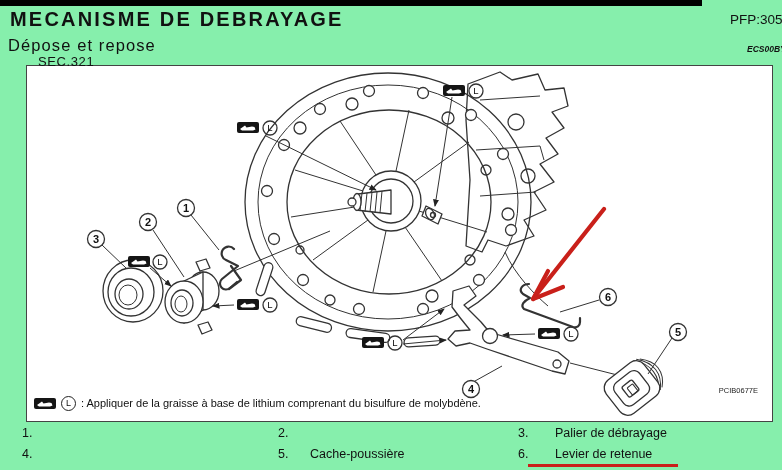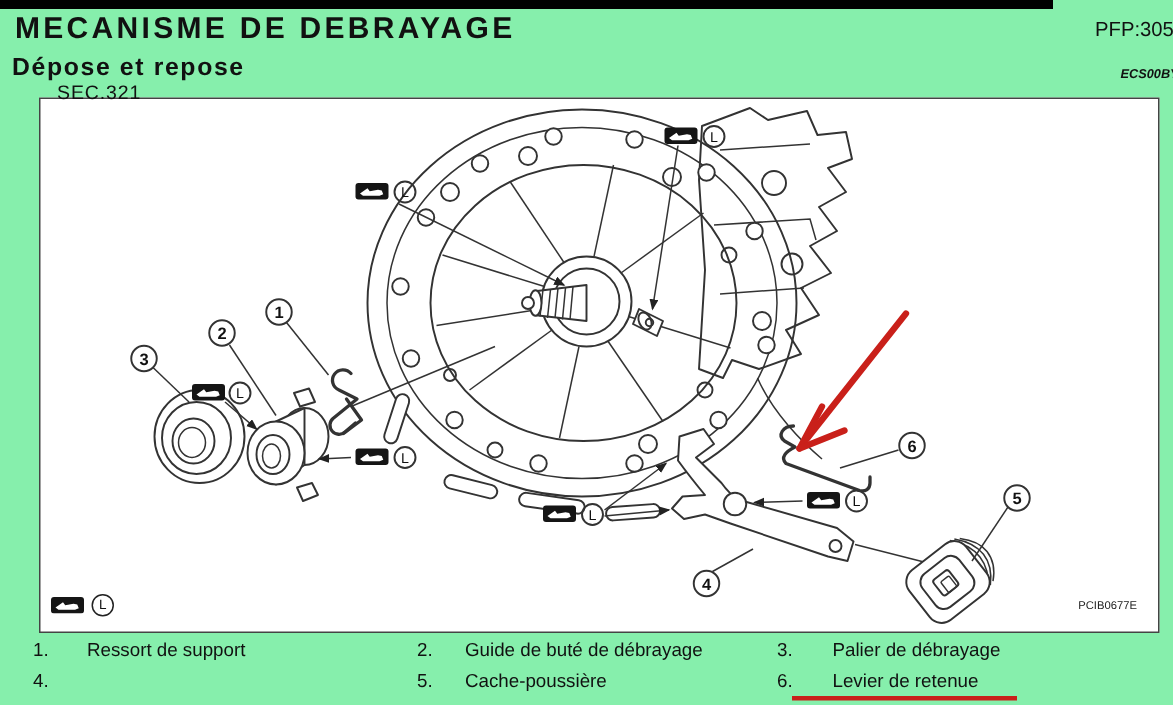--- a/index.html
+++ b/index.html
@@ -2,25 +2,25 @@
 <html style="--accent-red: #c9201a; --line: #333333;"><head>
 <meta charset="utf-8">
 <style>
   html,body{margin:0;padding:0;background:#fff;}
   #page{position:relative;width:782px;height:470px;background:#86efac;overflow:hidden;
         font-family:"Liberation Sans",sans-serif;color:#111;padding-left:28px;}
   .abs{position:absolute;}
   #topbar{left:0;top:0;width:702px;height:6px;background:#000;}
   #title{left:10px;top:8px;font-size:20px;font-weight:bold;letter-spacing:2.2px;white-space:nowrap;}
   #pfp{left:730px;top:12px;font-size:13.5px;white-space:nowrap;}
-  #subtitle{left:8px;top:36px;font-size:16.5px;font-weight:bold;letter-spacing:1.1px;white-space:nowrap;}
+  #subtitle{left:8px;top:36px;font-size:16.5px;font-weight:normal;letter-spacing:1.1px;white-space:nowrap;}
   #doccode{left:747px;top:44px;font-size:8.5px;font-style:italic;font-weight:bold;white-space:nowrap;}
   #figbox{left:26px;top:65px;width:745px;height:355px;border:1px solid #444;background:#fff;}
   #seclabel{left:38px;top:54px;font-size:13px;letter-spacing:0.6px;}
-  #figcode{left:700px;top:399px;width:58px;font-size:7.5px;text-align:right;color:#222;}
+  #figcode{left:700px;top:386px;width:58px;font-size:7.5px;text-align:right;color:#222;}
   #diagram{left:26px;top:65px;}
   #greasenote{left:34px;top:395px;height:16px;display:flex;align-items:center;gap:5px;font-size:11px;white-space:nowrap;}
   .lbadge{display:inline-flex;align-items:center;justify-content:center;width:13px;height:13px;
           border:1.2px solid #222;border-radius:50%;font-size:9px;line-height:13px;}
   .pl-item{position:absolute;font-size:12.5px;line-height:14px;white-space:nowrap;display:flex;}
   .pl-num{display:inline-block;}
   #redline{left:528px;top:464px;width:150px;height:3px;background:var(--accent-red,#c9201a);}
   
   .s{stroke:var(--line,#333);stroke-width:1.3;fill:none;stroke-linejoin:round;stroke-linecap:round;}
   .sw{stroke:var(--line,#333);stroke-width:1.3;fill:#fff;stroke-linejoin:round;stroke-linecap:round;}
@@ -262,29 +262,28 @@
 
   <div class="abs" id="seclabel">SEC.321</div>
   <div class="abs" id="figcode">PCIB0677E</div>
 
   <div class="abs" id="greasenote">
     <svg width="22" height="11">
       <rect width="22" height="11" rx="2" fill="#151515"></rect>
       <path d="M3,7 L8,3.5 L9.5,5.5 L15,4.5 L17.5,5 L18.5,7.5 L16,8.5 L5,8.5 Z" fill="#fff"></path>
     </svg>
     <span class="lbadge">L</span>
+    <span>: Appliquer de la graisse à base de lithium comprenant du bisulfure de molybdène.</span>
   </div>
 
   <div class="pl-item" style="left:22px;top:426px;">
     <span class="pl-num" style="width:36px;">1.</span>
-    <span>Ressort de support</span>
   </div>
   <div class="pl-item" style="left:278px;top:426px;">
     <span class="pl-num" style="width:32px;">2.</span>
-    <span>Guide de buté de débrayage</span>
   </div>
   <div class="pl-item" style="left:518px;top:426px;">
     <span class="pl-num" style="width:37px;">3.</span>
     <span>Palier de débrayage</span>
   </div>
   <div class="pl-item" style="left:22px;top:447px;">
     <span class="pl-num" style="width:36px;">4.</span>
   </div>
   <div class="pl-item" style="left:278px;top:447px;">
     <span class="pl-num" style="width:32px;">5.</span>

